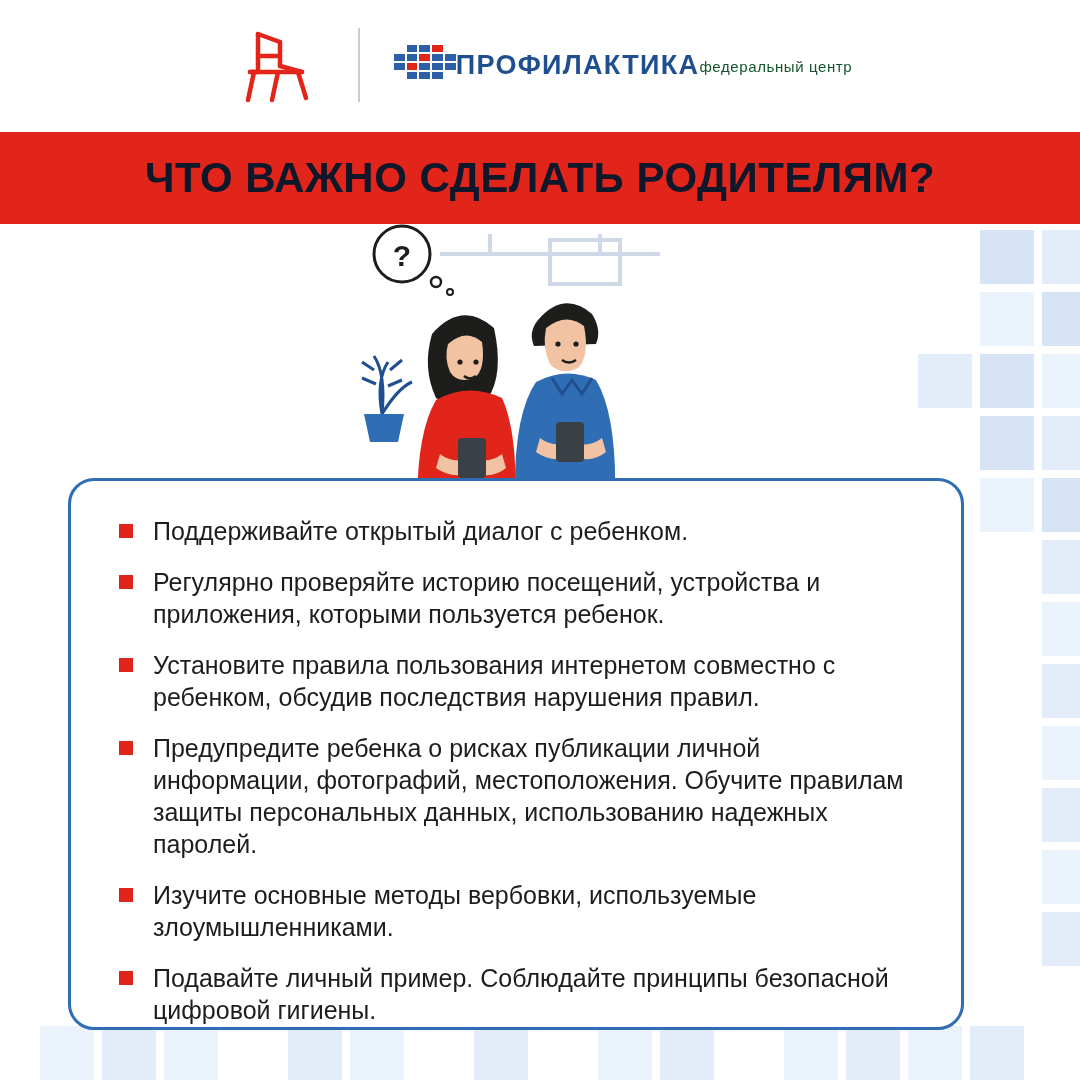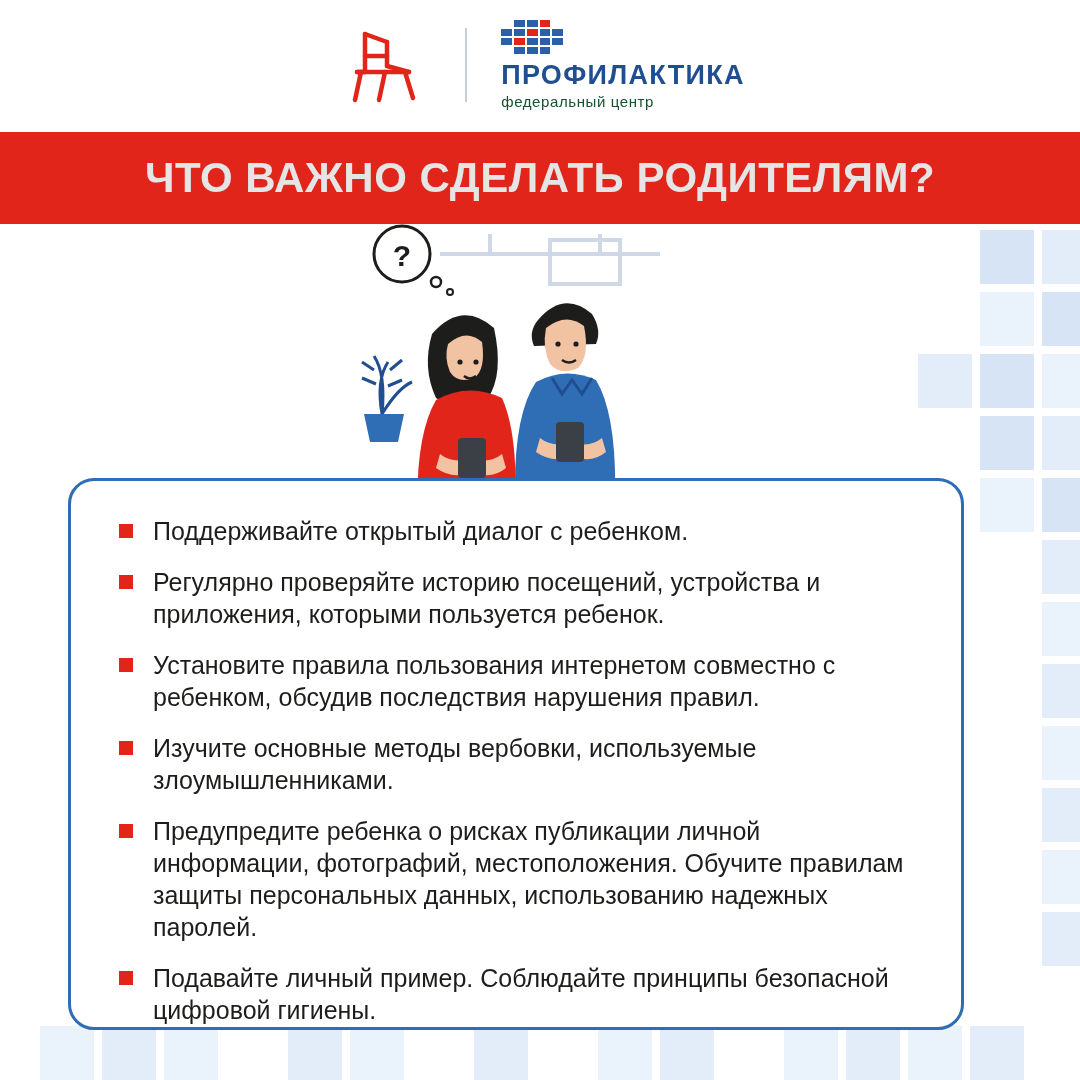--- a/index.html
+++ b/index.html
@@ -61,21 +61,21 @@
     position: relative;
   }
   .divider {
     width: 2px;
     height: 74px;
     background: #c9ccd2;
     margin: 0 34px;
   }
   .logo-right {
     display: flex;
-    flex-direction: column;
+    align-items: center;
   }
   .logo-mark {
     width: 62px;
     height: 34px;
     margin-bottom: 6px;
     display: grid;
     grid-template-columns: repeat(5, 1fr);
     grid-template-rows: repeat(4, 1fr);
     gap: 2px;
   }
@@ -100,21 +100,21 @@
     position: absolute;
     top: 132px; left: 0;
     width: 1080px;
     height: 92px;
     background: #e1251b;
     display: flex;
     align-items: center;
     justify-content: center;
   }
   .title-band h1 {
-    color: #e5e5e5;
+    color: #0f172a;
     font-size: 42px;
     font-weight: bold;
     letter-spacing: 0.5px;
     text-align: center;
   }
 
   
   .illu {
     position: absolute;
     top: 224px;
@@ -317,29 +317,29 @@
         <span class="bullet-text">Регулярно проверяйте историю посещений, устройства и приложения, которыми пользуется ребенок.</span>
       </li>
 
       <li class="bullet">
         <span class="bullet-marker"></span>
         <span class="bullet-text">Установите правила пользования интернетом совместно с ребенком, обсудив последствия нарушения правил.</span>
       </li>
 
       <li class="bullet">
         <span class="bullet-marker"></span>
+        <span class="bullet-text">Предупредите ребенка о рисках публикации личной информации, фотографий, местоположения. Обучите правилам защиты персональных данных, использованию надежных паролей.</span>
+      </li>
+
+      <li class="bullet">
+        <span class="bullet-marker"></span>
         <span class="bullet-text">Изучите основные методы вербовки, используемые злоумышленниками.</span>
       </li>
 
       <li class="bullet">
         <span class="bullet-marker"></span>
-        <span class="bullet-text">Предупредите ребенка о рисках публикации личной информации, фотографий, местоположения. Обучите правилам защиты персональных данных, использованию надежных паролей.</span>
-      </li>
-
-      <li class="bullet">
-        <span class="bullet-marker"></span>
         <span class="bullet-text">Подавайте личный пример. Соблюдайте принципы безопасной цифровой гигиены.</span>
       </li>
 
     </ul>
   </div>
 
 </div>
 
 </body></html>

